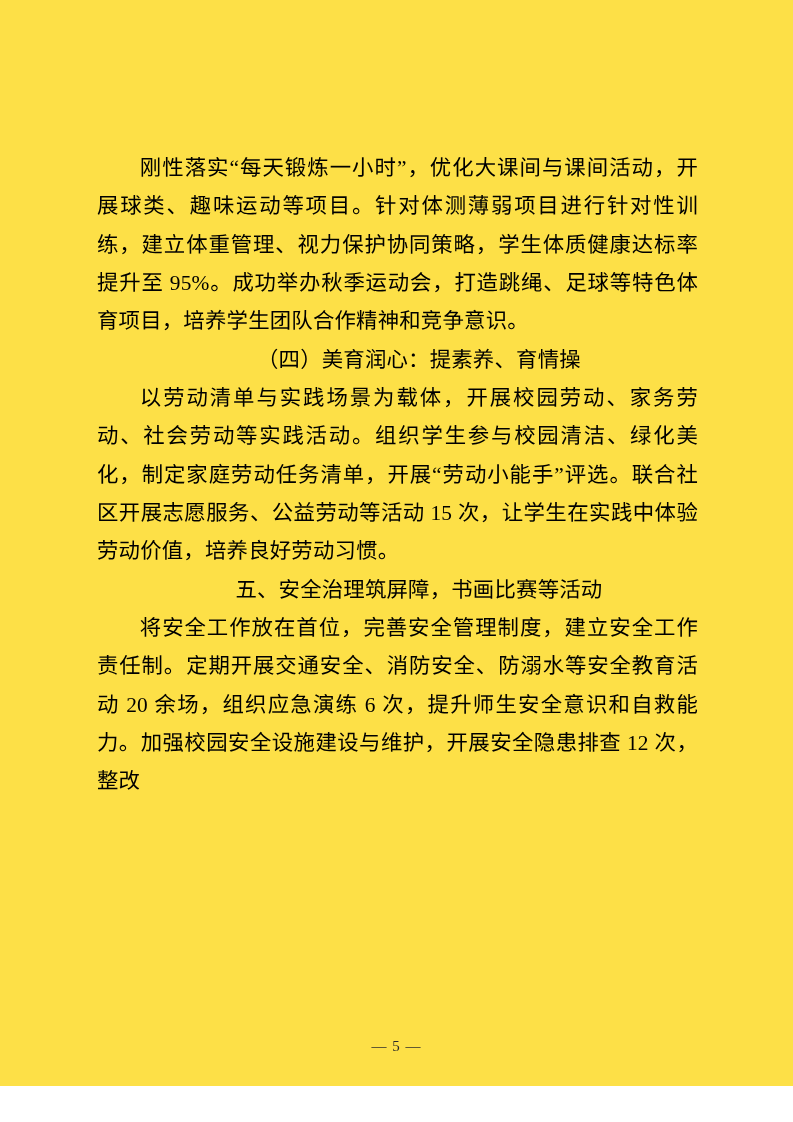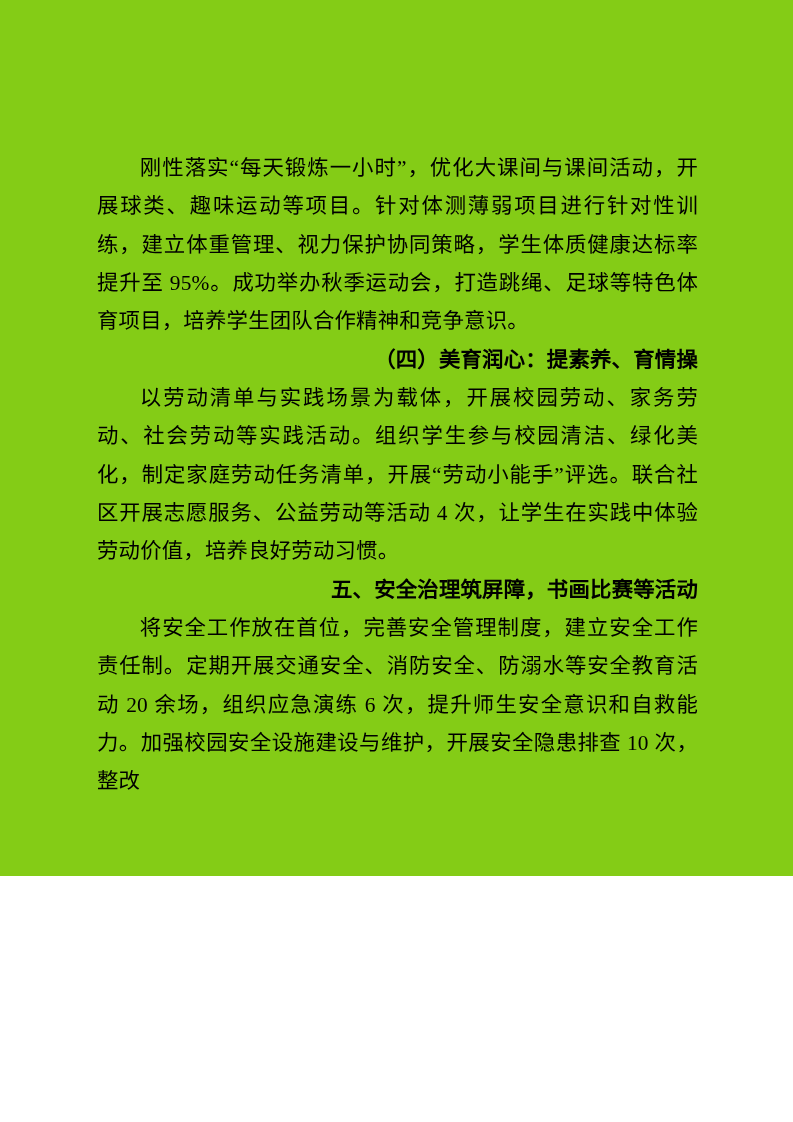--- a/index.html
+++ b/index.html
@@ -3,22 +3,22 @@
 <meta charset="utf-8">
 <style>
   html, body {
     margin: 0;
     padding: 0;
     background: #ffffff;
   }
   .page {
     position: relative;
     width: 793px;
-    height: 876px;
-    background: #84cc16;
+    height: 1086px;
+    background: #fde047;
     color: #000000;
     font-family: "Liberation Serif", "DejaVu Serif", serif;
     overflow: hidden;
     box-sizing: border-box;
   }
   .doc-body {
     position: absolute;
     left: 97px;
     top: 149px;
     width: 601px;
@@ -31,42 +31,42 @@
     text-indent: 2em;
     text-align: justify;
     text-justify: inter-ideograph;
     letter-spacing: 0.2px;
     word-break: break-all;
     overflow-wrap: break-word;
     font-weight: 400;
   }
   .doc-body p.heading1,
   .doc-body p.heading2 {
-    font-weight: 700;
-    text-align: right;
+    font-weight: 400;
+    text-align: center;
   }
   .page-footer {
     position: absolute;
     left: 0;
     top: 1035px;
     width: 100%;
     text-align: center;
     font-size: 15px;
     line-height: 22px;
     color: #2a2a2a;
     letter-spacing: 1px;
   }
 </style>
 </head>
 <body>
 
 <div class="page">
   <main class="doc-body">
       <p class="body">刚性落实“每天锻炼一小时”，优化大课间与课间活动，开展球类、趣味运动等项目。针对体测薄弱项目进行针对性训练，建立体重管理、视力保护协同策略，学生体质健康达标率提升至 95%。成功举办秋季运动会，打造跳绳、足球等特色体育项目，培养学生团队合作精神和竞争意识。</p>
       <p class="heading2">（四）美育润心：提素养、育情操</p>
-      <p class="body">以劳动清单与实践场景为载体，开展校园劳动、家务劳动、社会劳动等实践活动。组织学生参与校园清洁、绿化美化，制定家庭劳动任务清单，开展“劳动小能手”评选。联合社区开展志愿服务、公益劳动等活动 4 次，让学生在实践中体验劳动价值，培养良好劳动习惯。</p>
+      <p class="body">以劳动清单与实践场景为载体，开展校园劳动、家务劳动、社会劳动等实践活动。组织学生参与校园清洁、绿化美化，制定家庭劳动任务清单，开展“劳动小能手”评选。联合社区开展志愿服务、公益劳动等活动 15 次，让学生在实践中体验劳动价值，培养良好劳动习惯。</p>
       <p class="heading1">五、安全治理筑屏障，书画比赛等活动</p>
-      <p class="body">将安全工作放在首位，完善安全管理制度，建立安全工作责任制。定期开展交通安全、消防安全、防溺水等安全教育活动 20 余场，组织应急演练 6 次，提升师生安全意识和自救能力。加强校园安全设施建设与维护，开展安全隐患排查 10 次，整改</p>
+      <p class="body">将安全工作放在首位，完善安全管理制度，建立安全工作责任制。定期开展交通安全、消防安全、防溺水等安全教育活动 20 余场，组织应急演练 6 次，提升师生安全意识和自救能力。加强校园安全设施建设与维护，开展安全隐患排查 12 次，整改</p>
     </main>
   <footer class="page-footer">
     <span>— 5 —</span>
   </footer>
 </div>
 
 </body></html>

